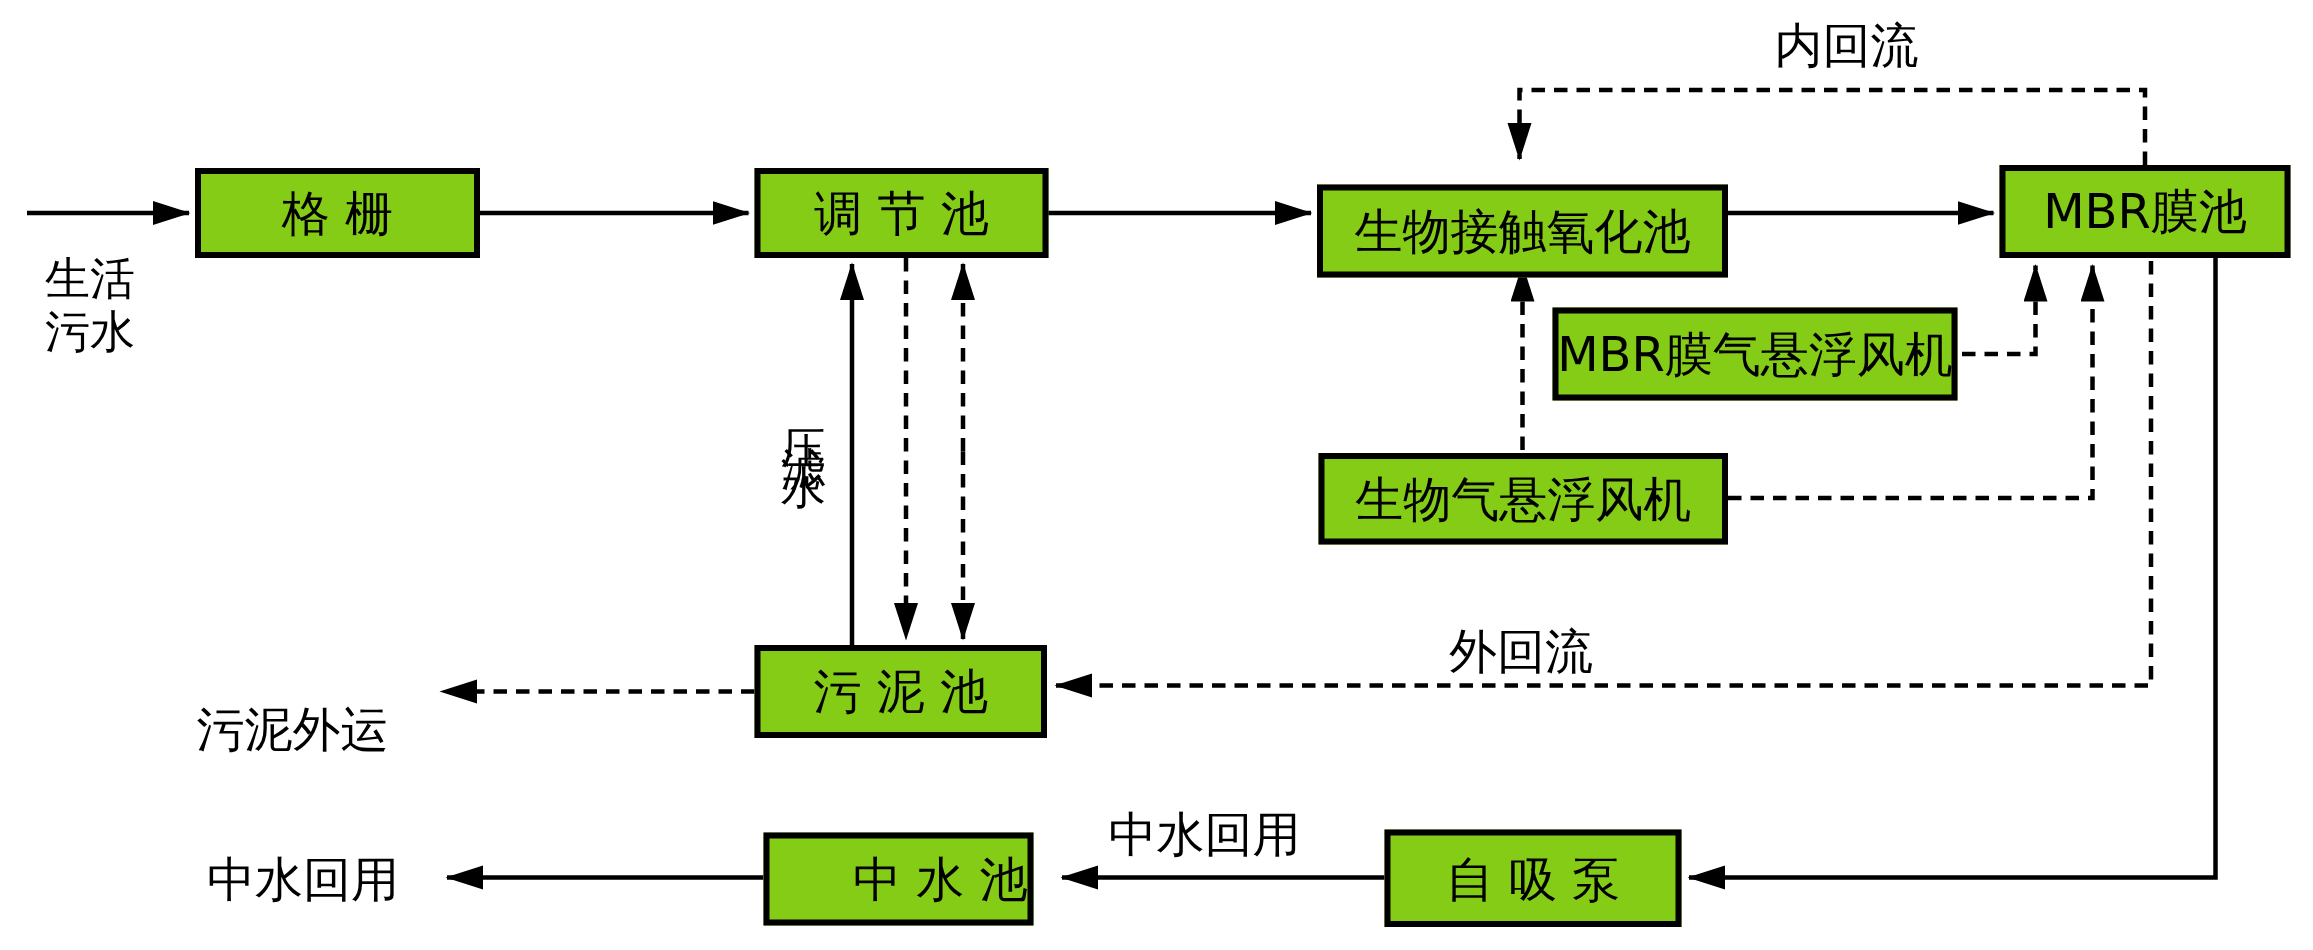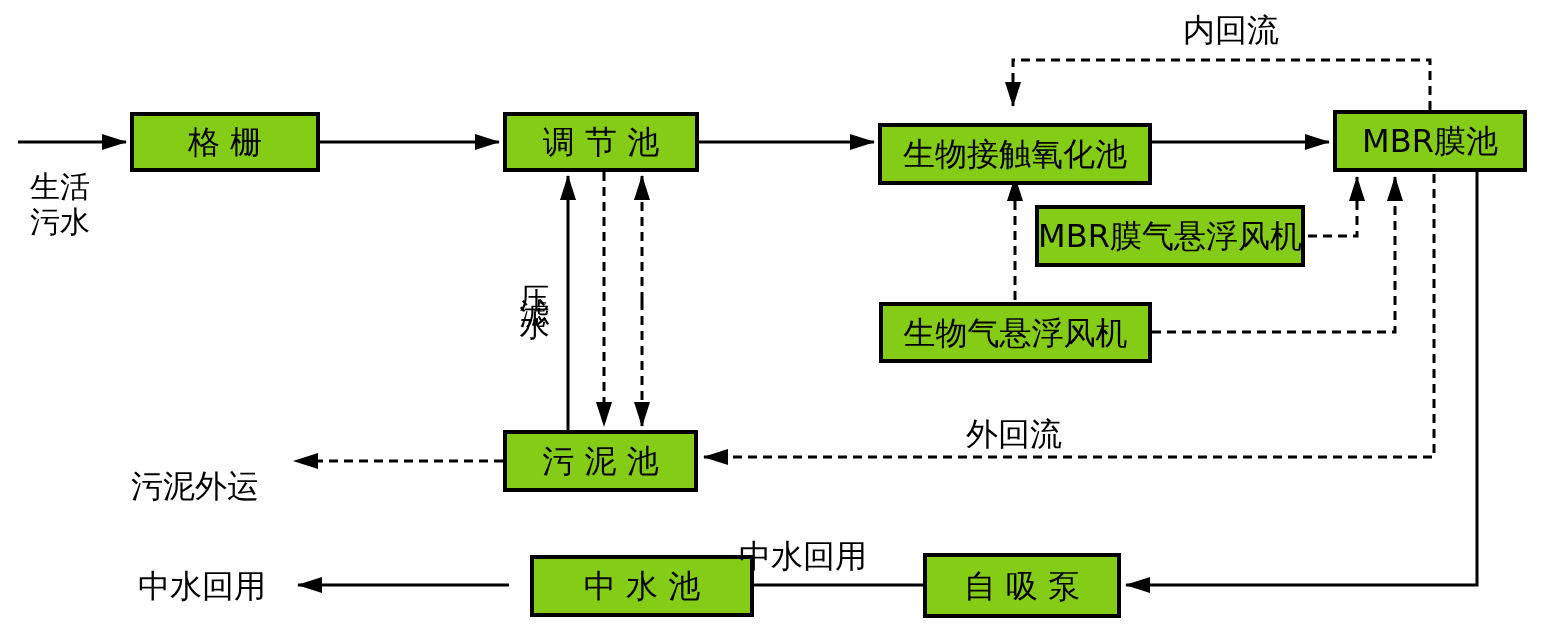--- a/index.html
+++ b/index.html
@@ -108,21 +108,21 @@
   </div>
 
   <div class="node" style="left:879px; top:302px; width:273px; height:61px;">
     <span>生物气悬浮风机</span>
   </div>
 
   <div class="node" style="left:503px; top:430px; width:195px; height:62px;">
     <span>污 泥 池</span>
   </div>
 
-  <div class="node" style="left:530px; top:555px; width:224px; height:62px;">
+  <div class="node" style="left:509px; top:555px; width:180px; height:62px;justify-content:flex-end;">
     <span>中 水 池</span>
   </div>
 
   <div class="node" style="left:923px; top:553px; width:198px; height:65px;">
     <span>自 吸 泵</span>
   </div>
 
   <div class="lbl small" style="left:10px; top:170px;">
     <div>生活</div>
     <div>污水</div>

